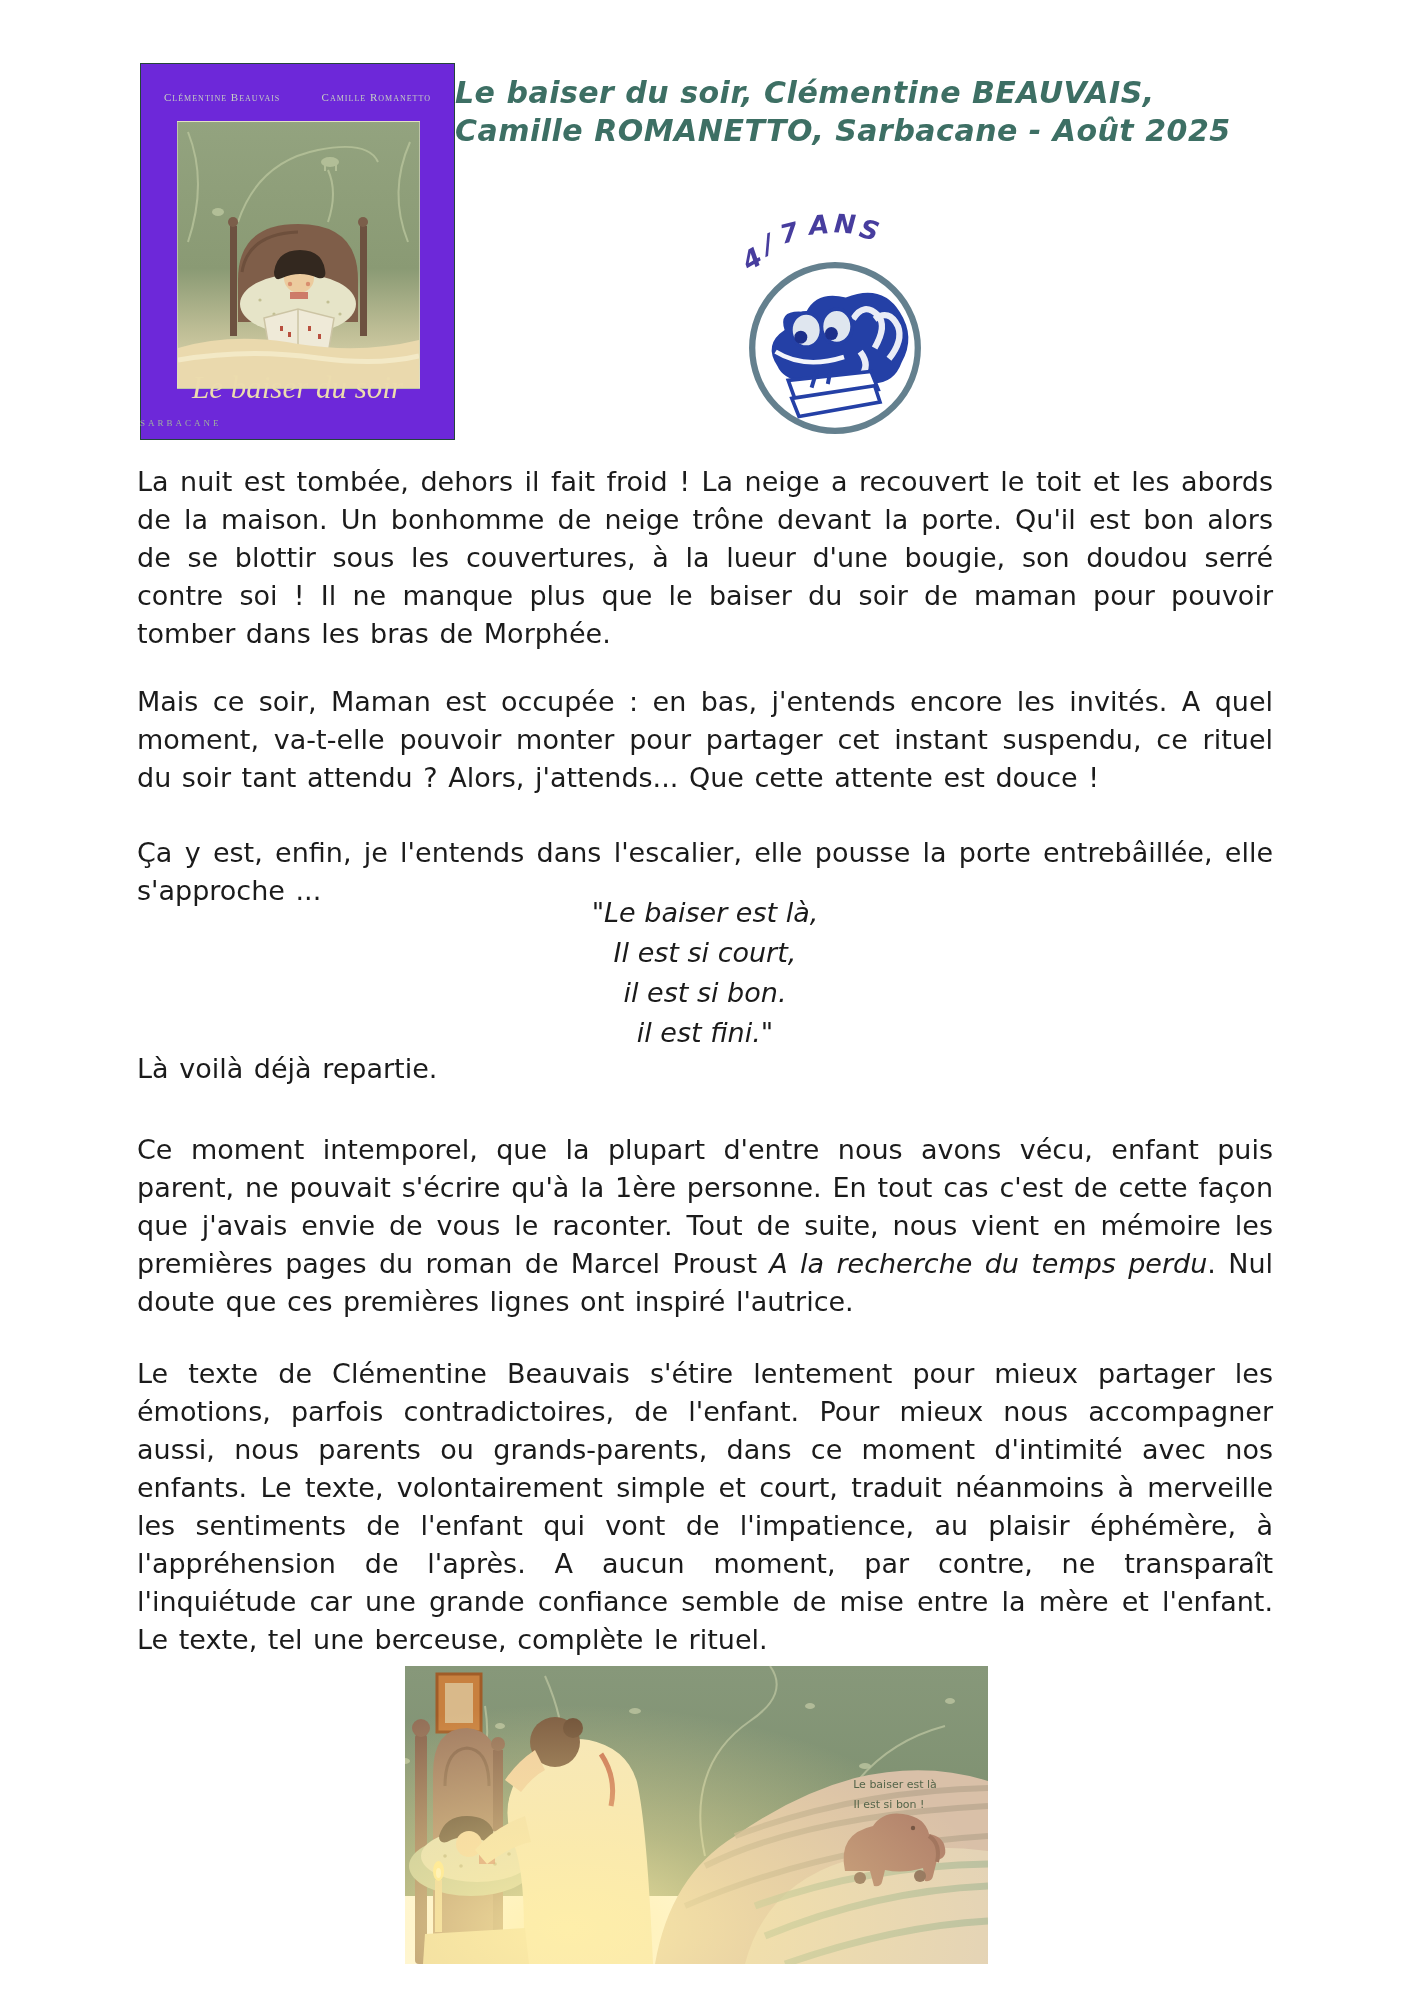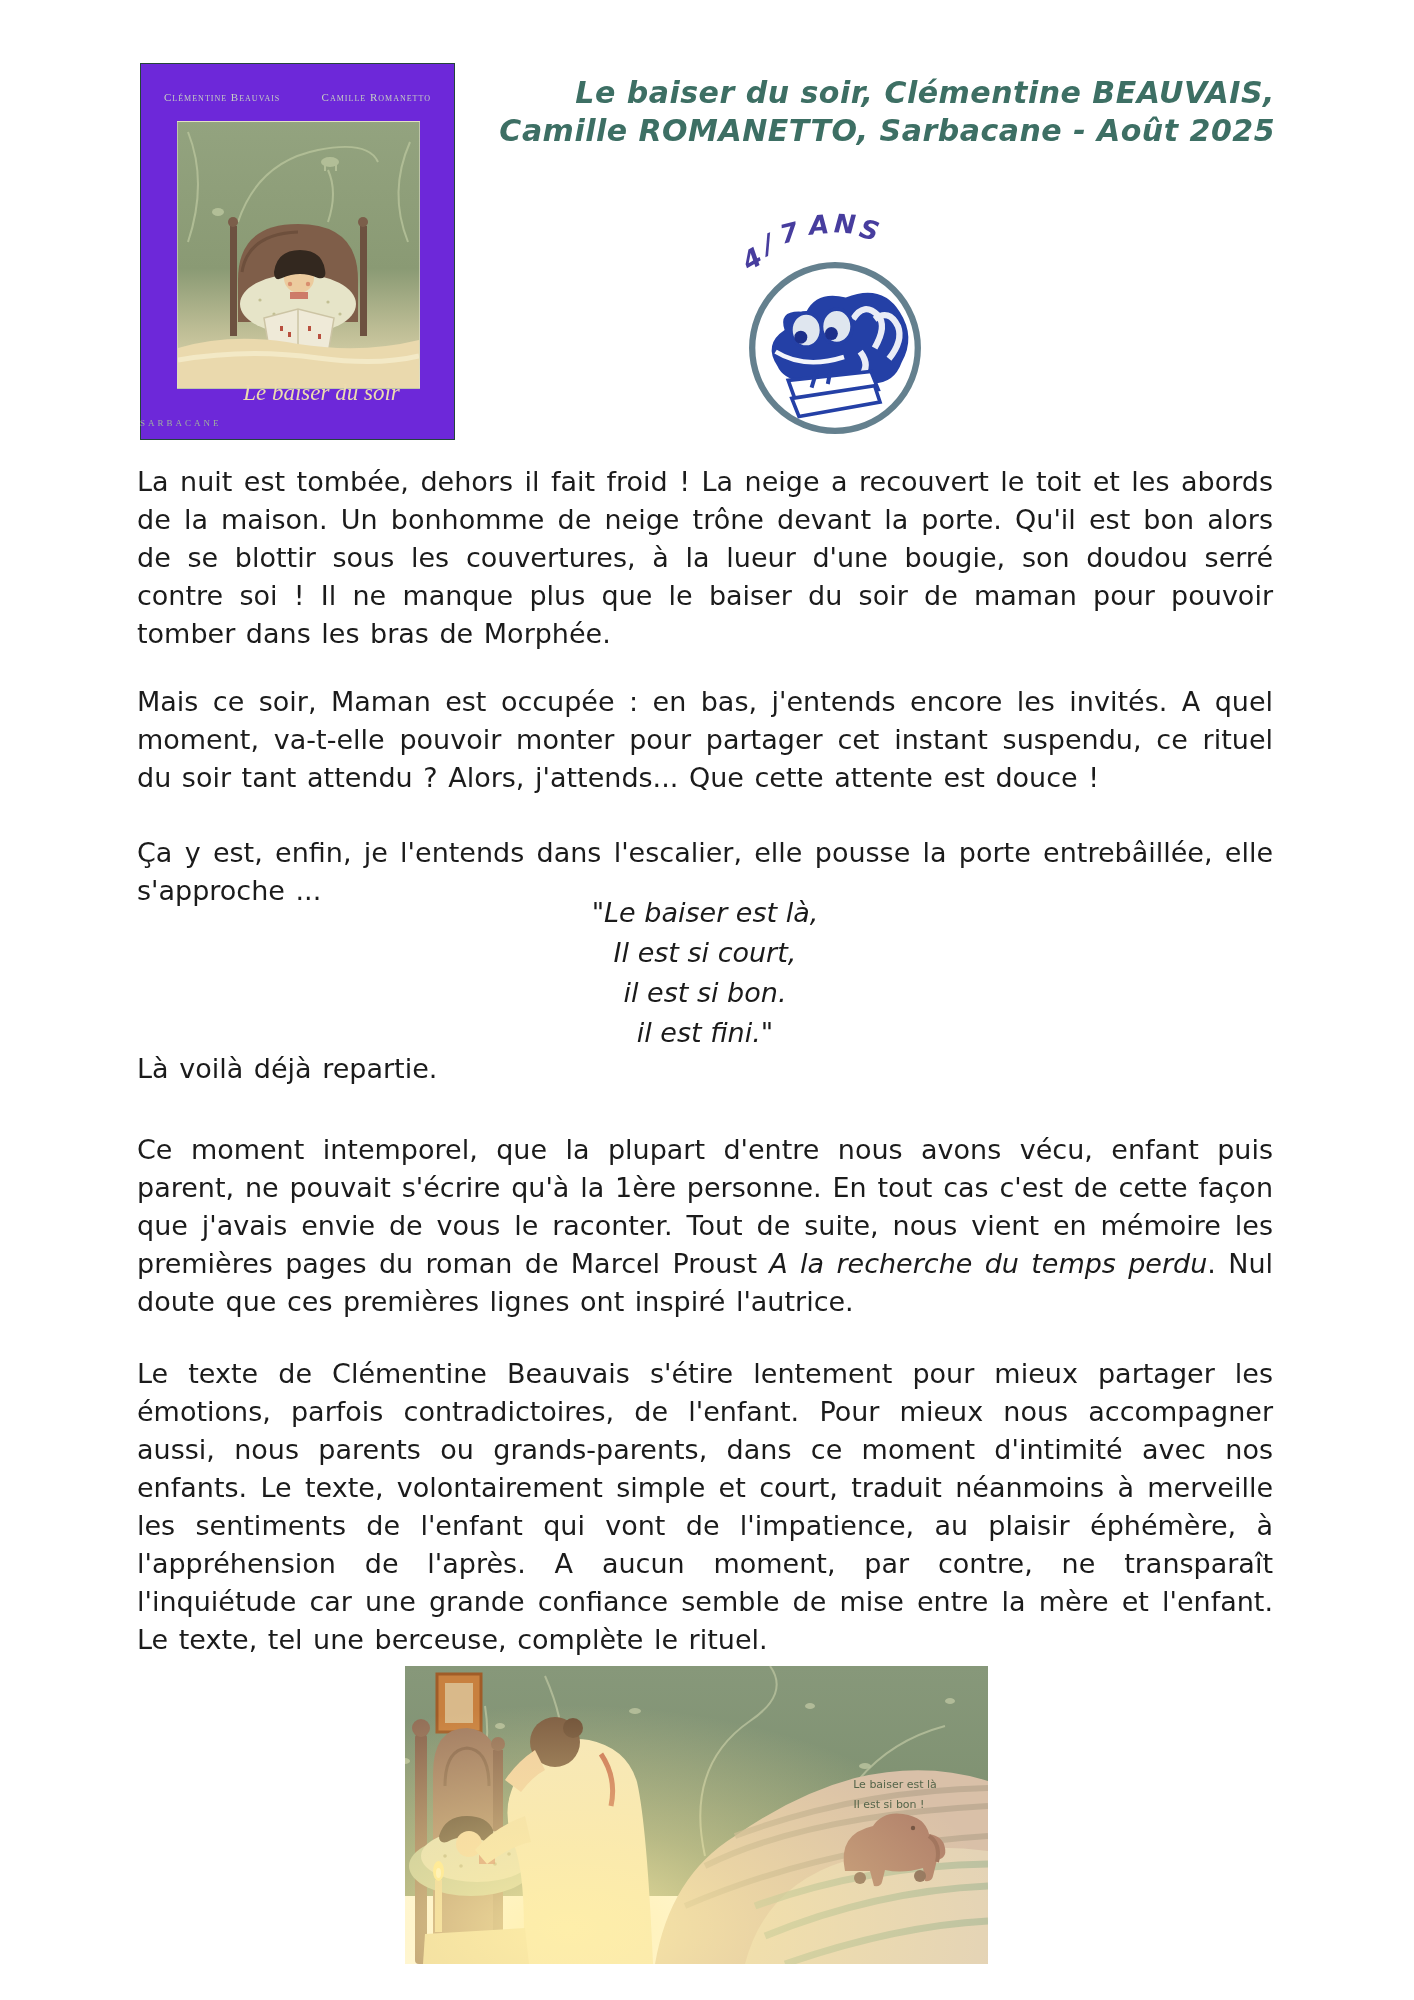--- a/index.html
+++ b/index.html
@@ -20,31 +20,31 @@
     font-size:11px; letter-spacing:1px; color:#c5cec3;
   }
   .cover-art{
     position:absolute; left:37px; top:58px; width:241px; height:266px;
     background:linear-gradient(#93a37f, #8a9a74 55%, #bdbd95 78%, #e7dcb4);
     border:1px solid rgba(225,228,205,.55); overflow:hidden;
   }
   .cover-title{
     position:absolute; bottom:34px; width:100%; text-align:center;
     font-family:"Liberation Serif", serif; font-style:italic;
-    font-size:23px; color:#ecdcae;margin-left:24px;
+    font-size:31px; color:#ecdcae;
   }
   .cover-publisher{
     position:absolute; bottom:12px; width:100%; text-align:left;
     font-family:"Liberation Serif", serif; text-transform:uppercase;
     font-size:9px; letter-spacing:3px; color:#9fb0a0;
   }
   
   .doc-title{
     position:absolute; left:455px; top:74px; width:820px;
-    text-align:right; font-weight:bold; font-style:italic;
+    text-align:left; font-weight:bold; font-style:italic;
     font-size:30px; line-height:38px; color:#3d6f64; letter-spacing:.5px;
   }
   
   .age-arc{ position:absolute; left:737px; top:208px; width:210px; height:64px; }
   .age-arc span{
     position:absolute; font-weight:bold; font-style:italic;
     font-size:26px; color:#473d9e;
   }
   .frog-badge{ position:absolute; left:745px; top:258px; width:180px; height:180px; }
   

